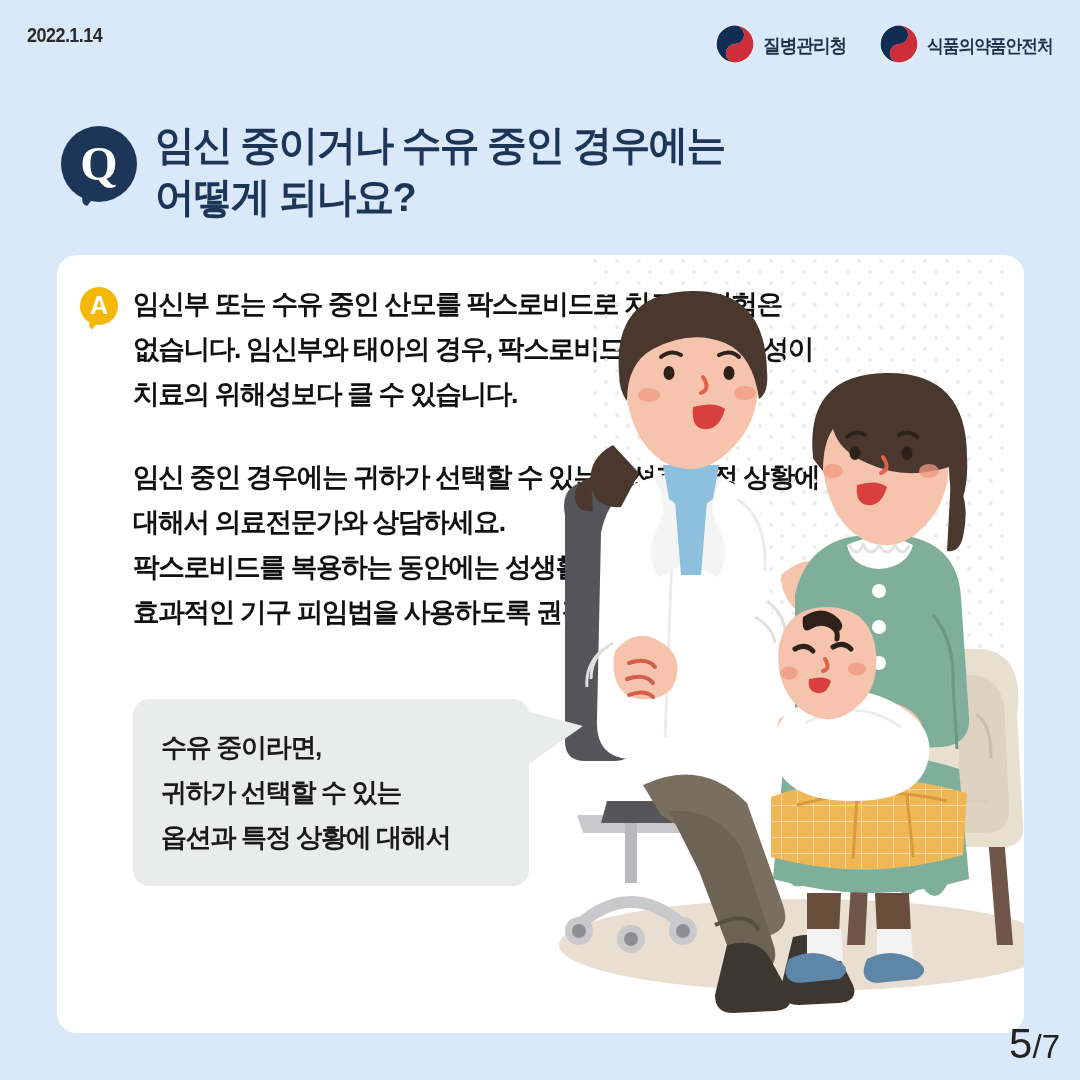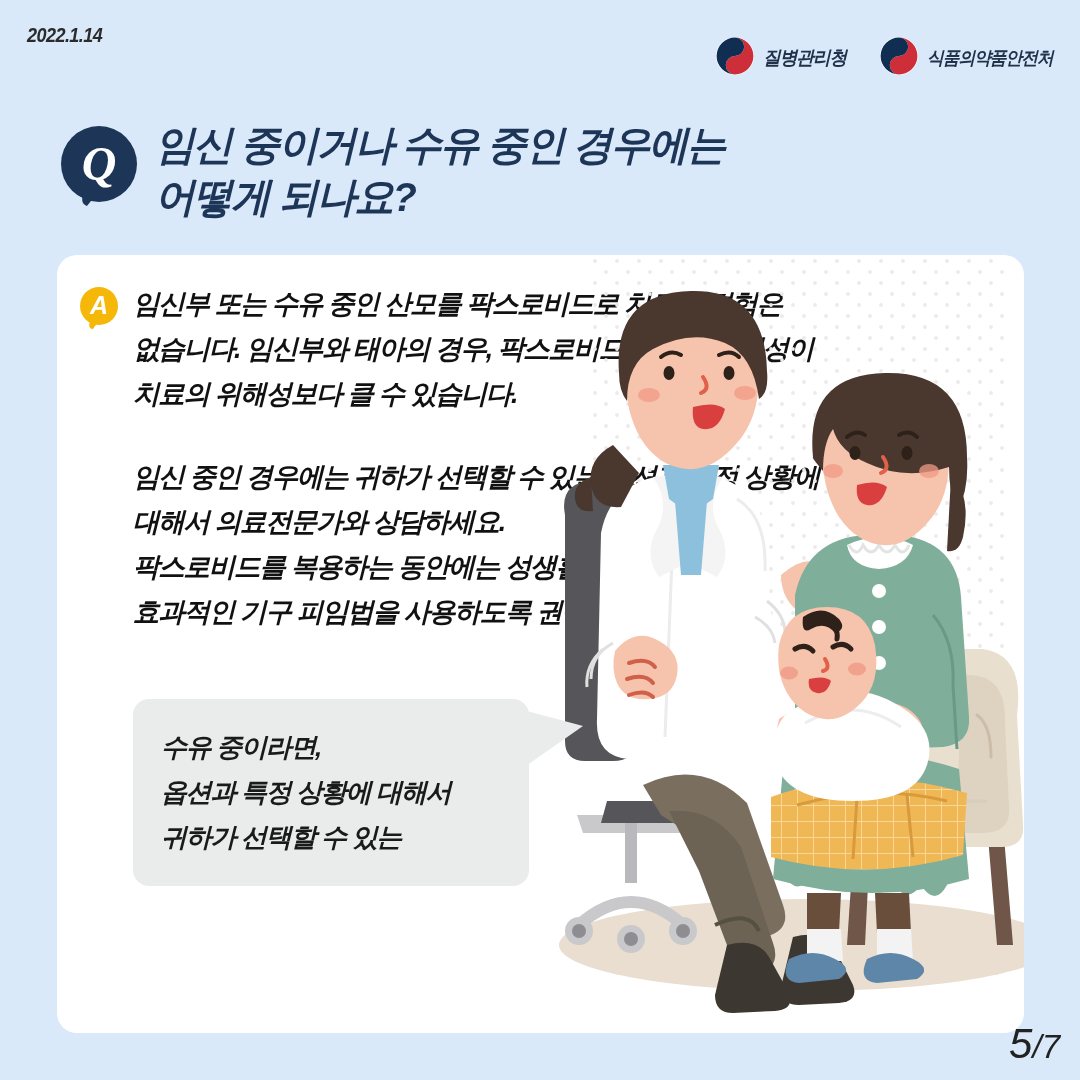--- a/index.html
+++ b/index.html
@@ -4,32 +4,32 @@
 <title>Card</title>
 <style>
   html,body{margin:0;padding:0;}
   body{
     width:1080px;height:1080px;
     background:#d9e9fa;
     font-family:"Liberation Sans","DejaVu Sans",sans-serif;
     overflow:hidden;
     position:relative;
   }
-  .page{position:absolute;inset:0;font-style:italic;}
+  .page{position:absolute;inset:0;}
 
   
   .date{
     position:absolute;left:27px;top:24px;
     font-size:20px;font-weight:700;color:#2b2b2b;
     letter-spacing:-0.6px;
     transform:scaleX(.9);transform-origin:left top;
     font-family:"Liberation Sans Narrow","Liberation Sans",sans-serif;
   }
   .logos{
-    position:absolute;right:18px;top:36px;
+    position:absolute;right:18px;top:24px;
     display:flex;align-items:center;gap:26px;
   }
   .logo{display:flex;align-items:center;gap:8px;}
   .logo-text{
     font-size:19px;font-weight:700;color:#20324a;
     letter-spacing:-1.1px;white-space:nowrap;
     transform:scaleX(.93);transform-origin:left center;
   }
   .logo-text.kidsc{color:#0d4f53;font-size:20px;letter-spacing:-1.4px;}
   .logo-text.mfds{font-size:18px;}
@@ -327,22 +327,22 @@
           <path d="M268 414 q6 10 -2 12" stroke="#e0604a" stroke-width="4" fill="none" stroke-linecap="round"></path>
           <path d="M252 434 q16 -4 22 2 q-4 14 -14 12 -10 -2 -8 -14z" fill="#d93f3f"></path>
           <ellipse cx="232" cy="428" rx="9" ry="6.5" fill="#f09a86" opacity=".8"></ellipse>
           <ellipse cx="300" cy="424" rx="9" ry="6.5" fill="#f09a86" opacity=".8"></ellipse>
         </g>
       </svg>
     </div>
 
     <div class="bubble">
       <div class="bubble-text">수유 중이라면,</div>
+      <div class="bubble-text">귀하가 선택할 수 있는</div>
       <div class="bubble-text">옵션과 특정 상황에 대해서</div>
-      <div class="bubble-text">귀하가 선택할 수 있는</div>
     </div>
     <div class="bubble-tail"></div>
   </div>
 
   <div class="pager">
     <span class="cur">5</span>
     <span class="rest">/7</span>
   </div>
 
 </div>

